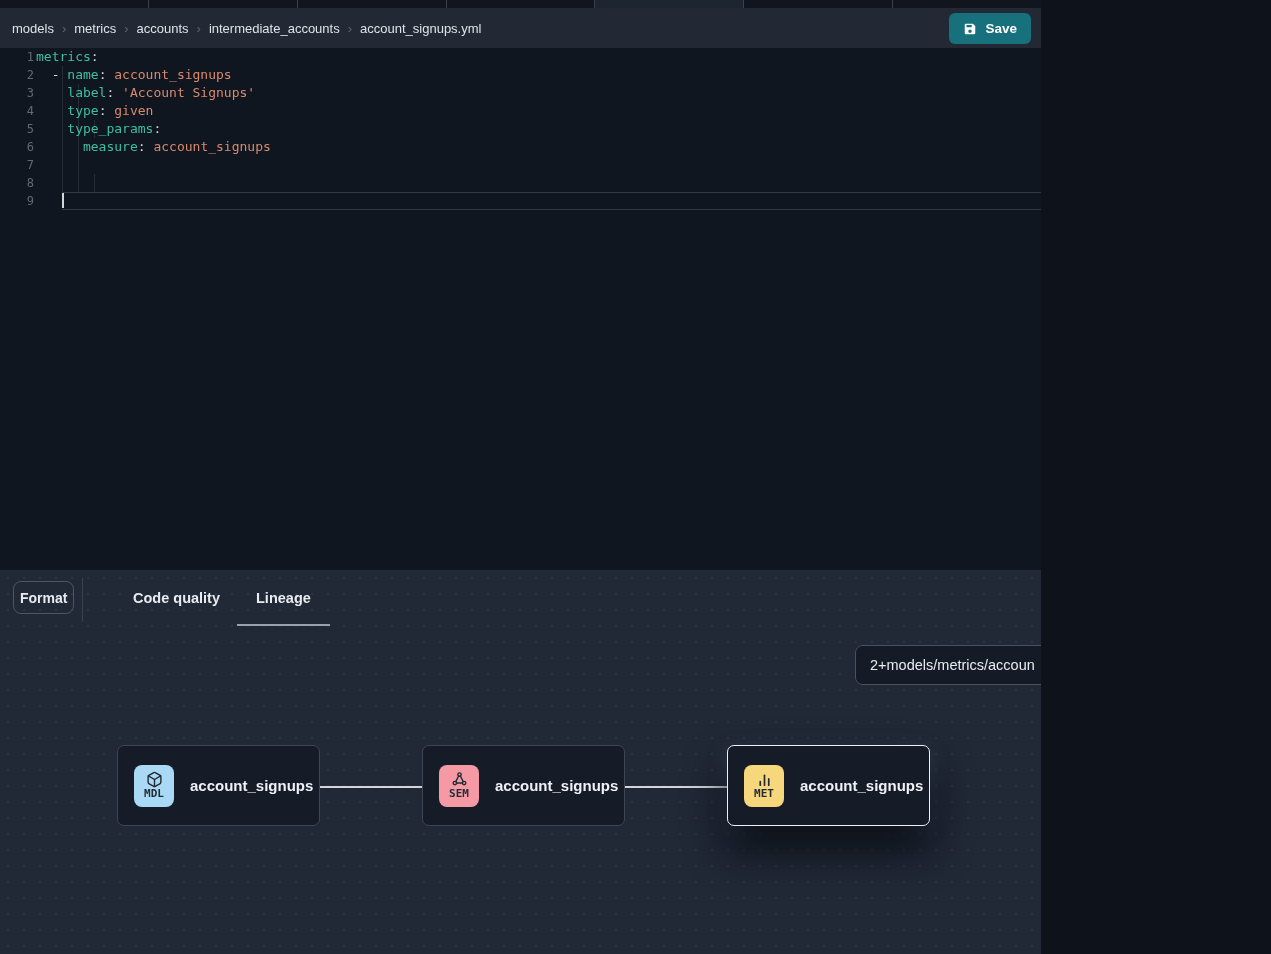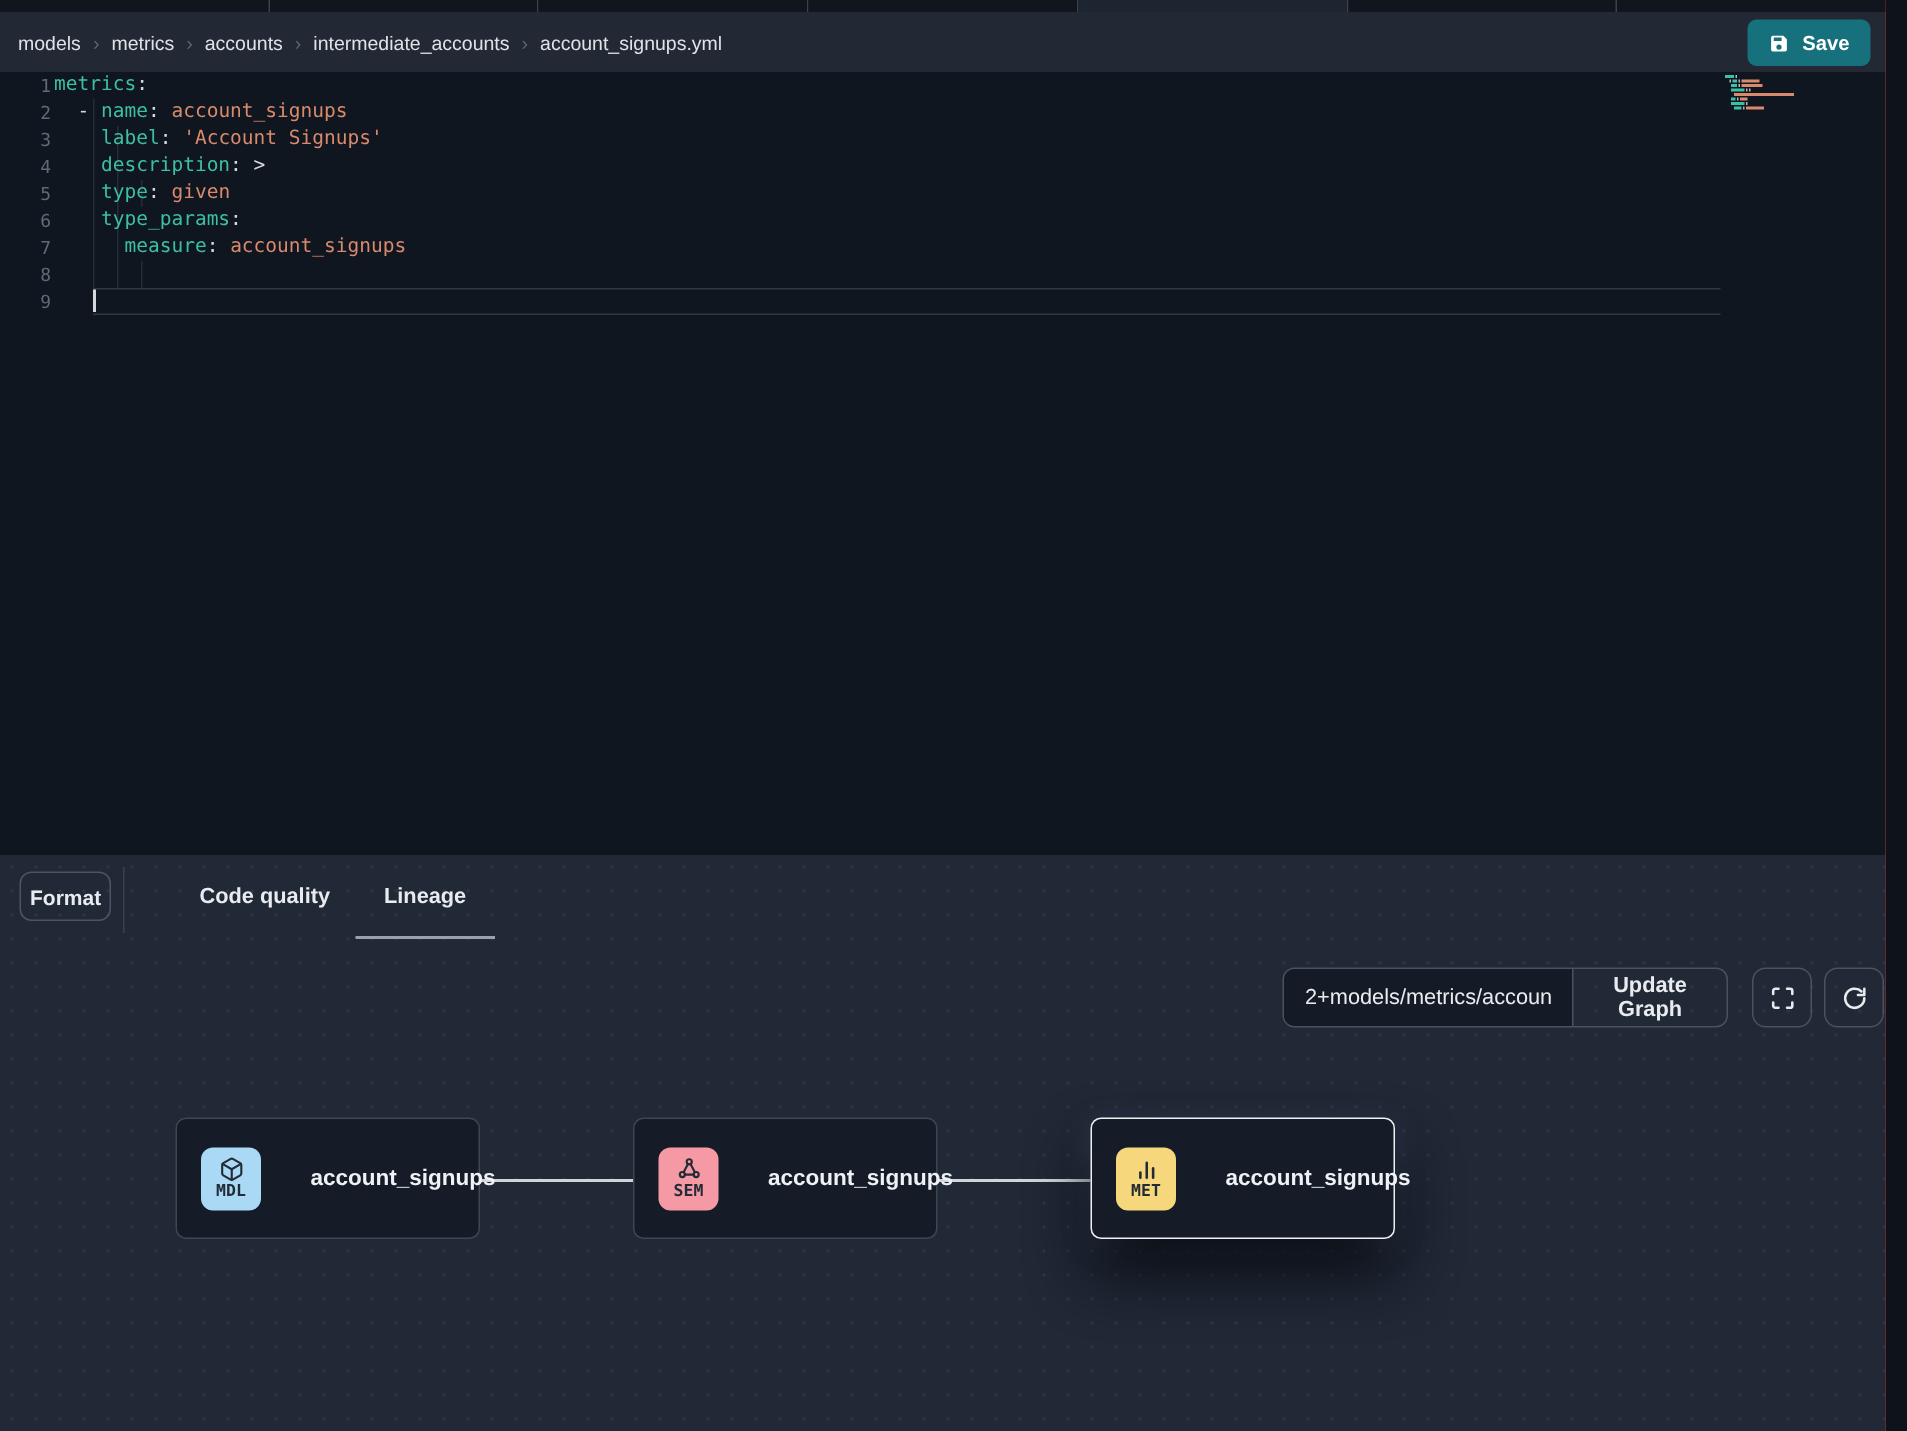--- a/index.html
+++ b/index.html
@@ -1,18 +1,18 @@
 <!DOCTYPE html>
 <html><head>
 <meta charset="utf-8">
 <style>
   html,body{margin:0;padding:0;background:#0e131b;}
   *{box-sizing:border-box;}
-  .app{position:relative;width:1257px;height:954px;overflow:hidden;
-       font-family:"Liberation Sans",sans-serif;color:#e8ebef;background:#ef4444;}
+  .app{position:relative;width:1041px;height:954px;overflow:hidden;
+       font-family:"Liberation Sans",sans-serif;color:#e8ebef;background:#84cc16;}
 
   
   .tabstrip{position:absolute;left:0;top:0;width:100%;height:8px;display:flex;background:#0e131b;}
   .tabstrip .seg{flex:1;border-right:1px solid #3a414d;background:#10151e;}
   .tabstrip .seg.active{background:#1d2531;}
   .tabstrip .seg:last-child{border-right:none;}
 
   
   .crumbbar{position:absolute;left:0;top:8px;width:100%;height:40px;background:#222935;
             display:flex;align-items:center;padding:0 12px;}
@@ -65,21 +65,21 @@
   .update-btn{width:105px;height:100%;border:none;border-left:1px solid #4a5260;background:transparent;
               color:#e9ecef;font-size:14.5px;font-weight:600;cursor:pointer;font-family:inherit;}
   .icon-btn{position:absolute;top:0;width:40px;height:40px;border:1px solid #4a5260;border-radius:9px;
             background:transparent;display:flex;align-items:center;justify-content:center;cursor:pointer;}
   .icon-btn.fullscreen{left:1168px;}
   .icon-btn.refresh{left:1216px;}
 
   
   .edge{position:absolute;height:1.6px;background:#d0d5db;top:216px;}
   .node{position:absolute;top:175px;width:203px;height:81px;border-radius:7px;background:#151c27;
-        border:1px solid #3e4654;display:flex;align-items:center;padding-left:16px;gap:33px;cursor:pointer;}
+        border:1px solid #3e4654;display:flex;align-items:center;padding-left:16px;gap:16px;cursor:pointer;}
   .node.selected{border:1.5px solid #edf0f4;
         box-shadow:0 22px 40px rgba(4,7,12,.85),0 4px 20px rgba(130,160,200,.22);}
   .badge{width:40px;height:42px;border-radius:8px;display:flex;flex-direction:column;
          align-items:center;justify-content:center;flex-shrink:0;}
   .badge svg{display:block;}
   .badge-label{font-family:"DejaVu Sans Mono",monospace;font-size:11px;font-weight:bold;
                color:#232b36;line-height:12px;}
   .node-label{font-size:15px;font-weight:700;color:#eef1f5;}
 </style>
 </head>
@@ -133,21 +133,20 @@
         <div>5</div>
         <div>6</div>
         <div>7</div>
         <div>8</div>
         <div>9</div>
       </div>
     <div class="codelines" id="codelines">
         <div class="codeline"><span class="tok-key">metrics</span><span class="tok-punc">:</span></div>
         <div class="codeline"><span class="tok-plain">  </span><span class="tok-punc">- </span><span class="tok-key">name</span><span class="tok-punc">:</span><span class="tok-val"> account_signups</span></div>
         <div class="codeline"><span class="tok-plain">    </span><span class="tok-key">label</span><span class="tok-punc">:</span><span class="tok-str"> 'Account Signups'</span></div>
-        <div class="codeline"><span class="tok-plain">    </span><span class="tok-key">description</span><span class="tok-punc">:</span><span class="tok-punc"> &gt;</span></div>
         <div class="codeline"><span class="tok-plain">    </span><span class="tok-key">type</span><span class="tok-punc">:</span><span class="tok-val"> given</span></div>
         <div class="codeline"><span class="tok-plain">    </span><span class="tok-key">type_params</span><span class="tok-punc">:</span></div>
         <div class="codeline"><span class="tok-plain">      </span><span class="tok-key">measure</span><span class="tok-punc">:</span><span class="tok-val"> account_signups</span></div>
         <div class="codeline"></div>
       </div>
     <div class="cursor"></div>
     <div class="minimap" id="minimap">
         <div class="mm-row">
           <div class="mm-bar" style="width: 5.6px; background: rgb(60, 191, 164);"></div>
           <div class="mm-bar" style="width: 1px; background: rgb(174, 182, 192);"></div>

